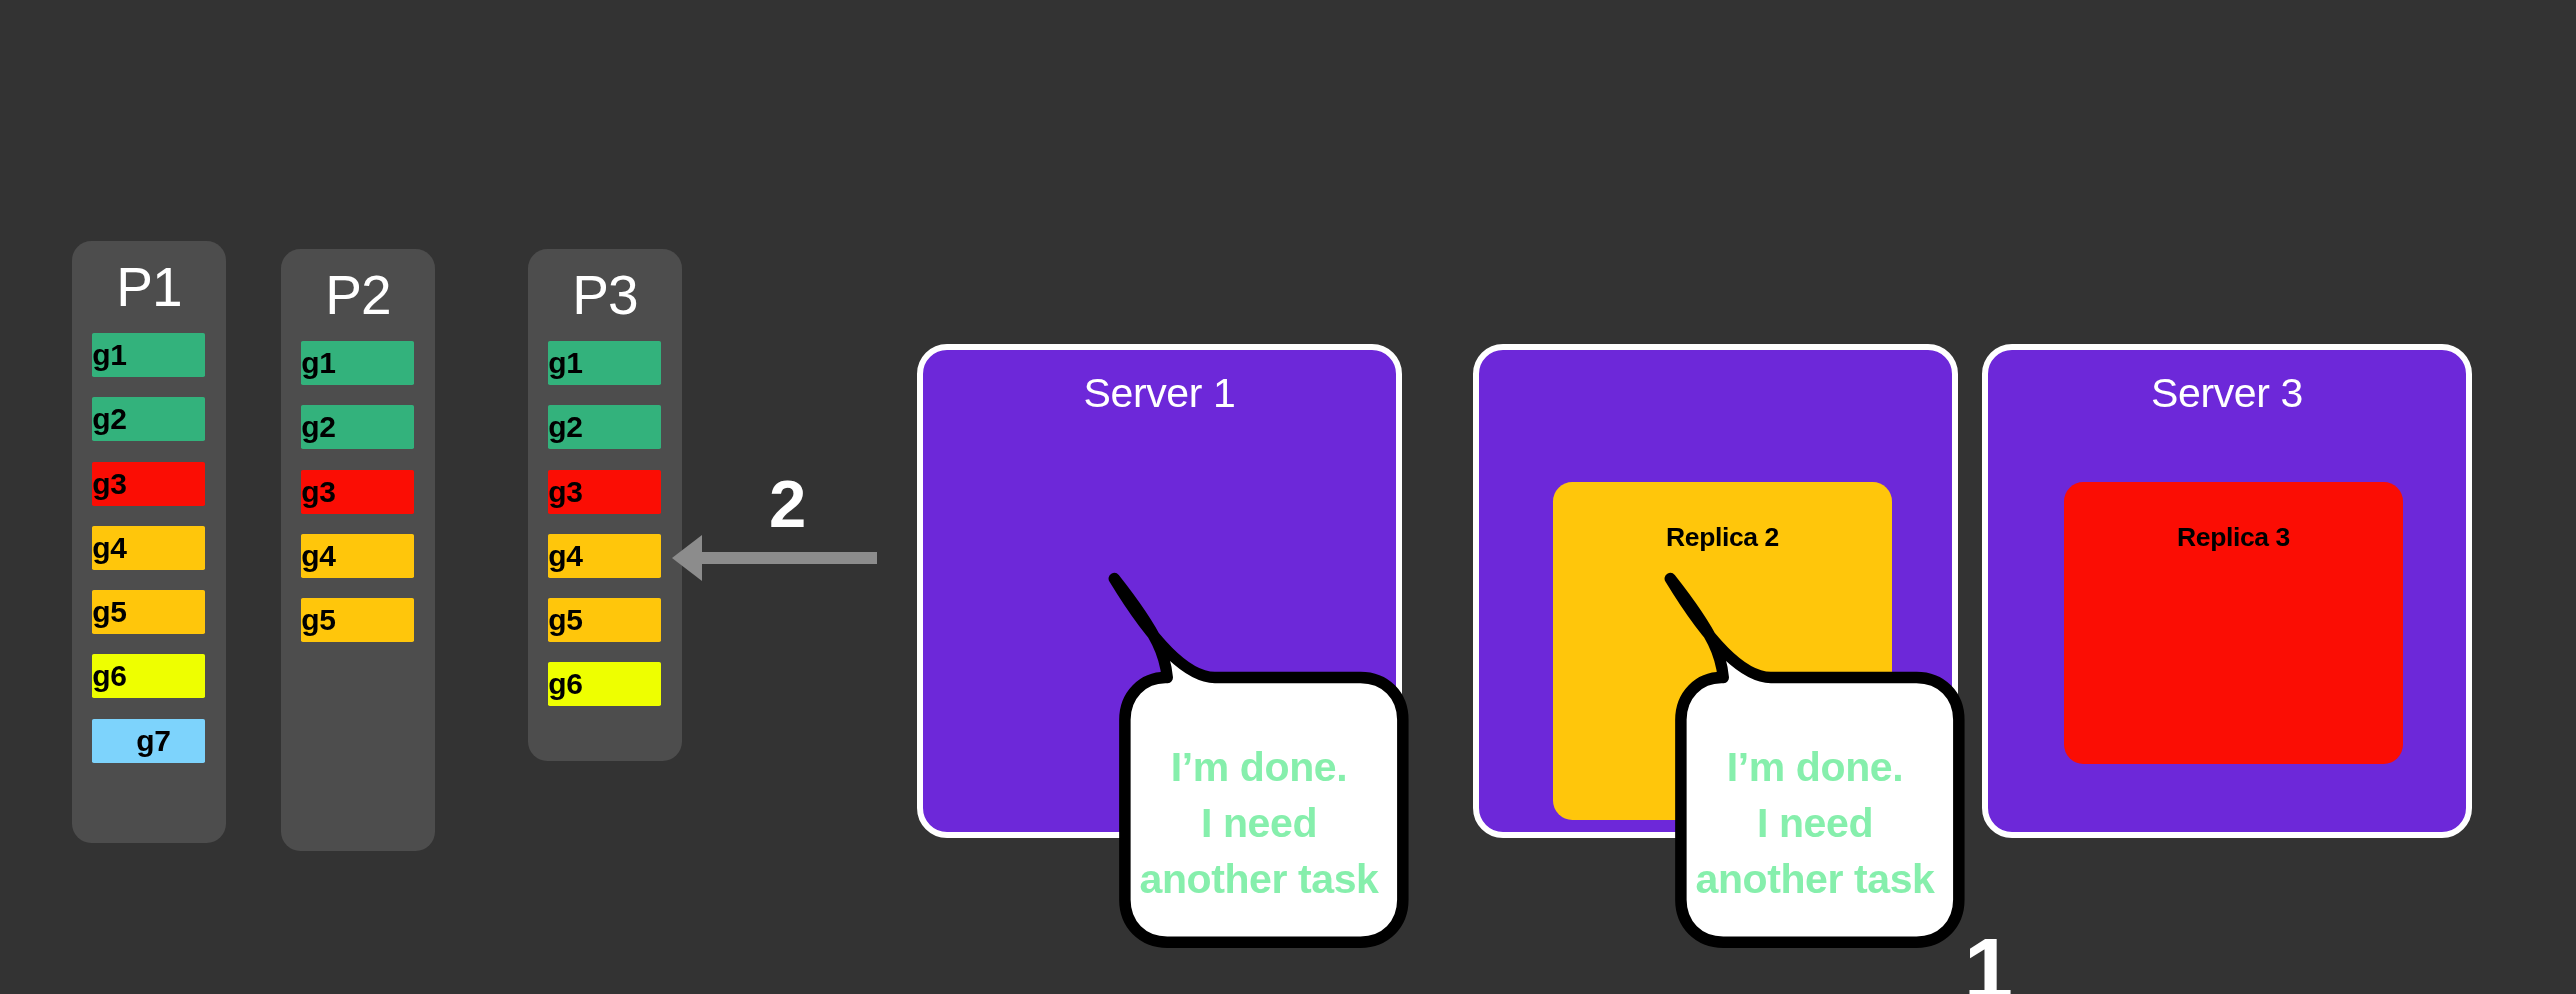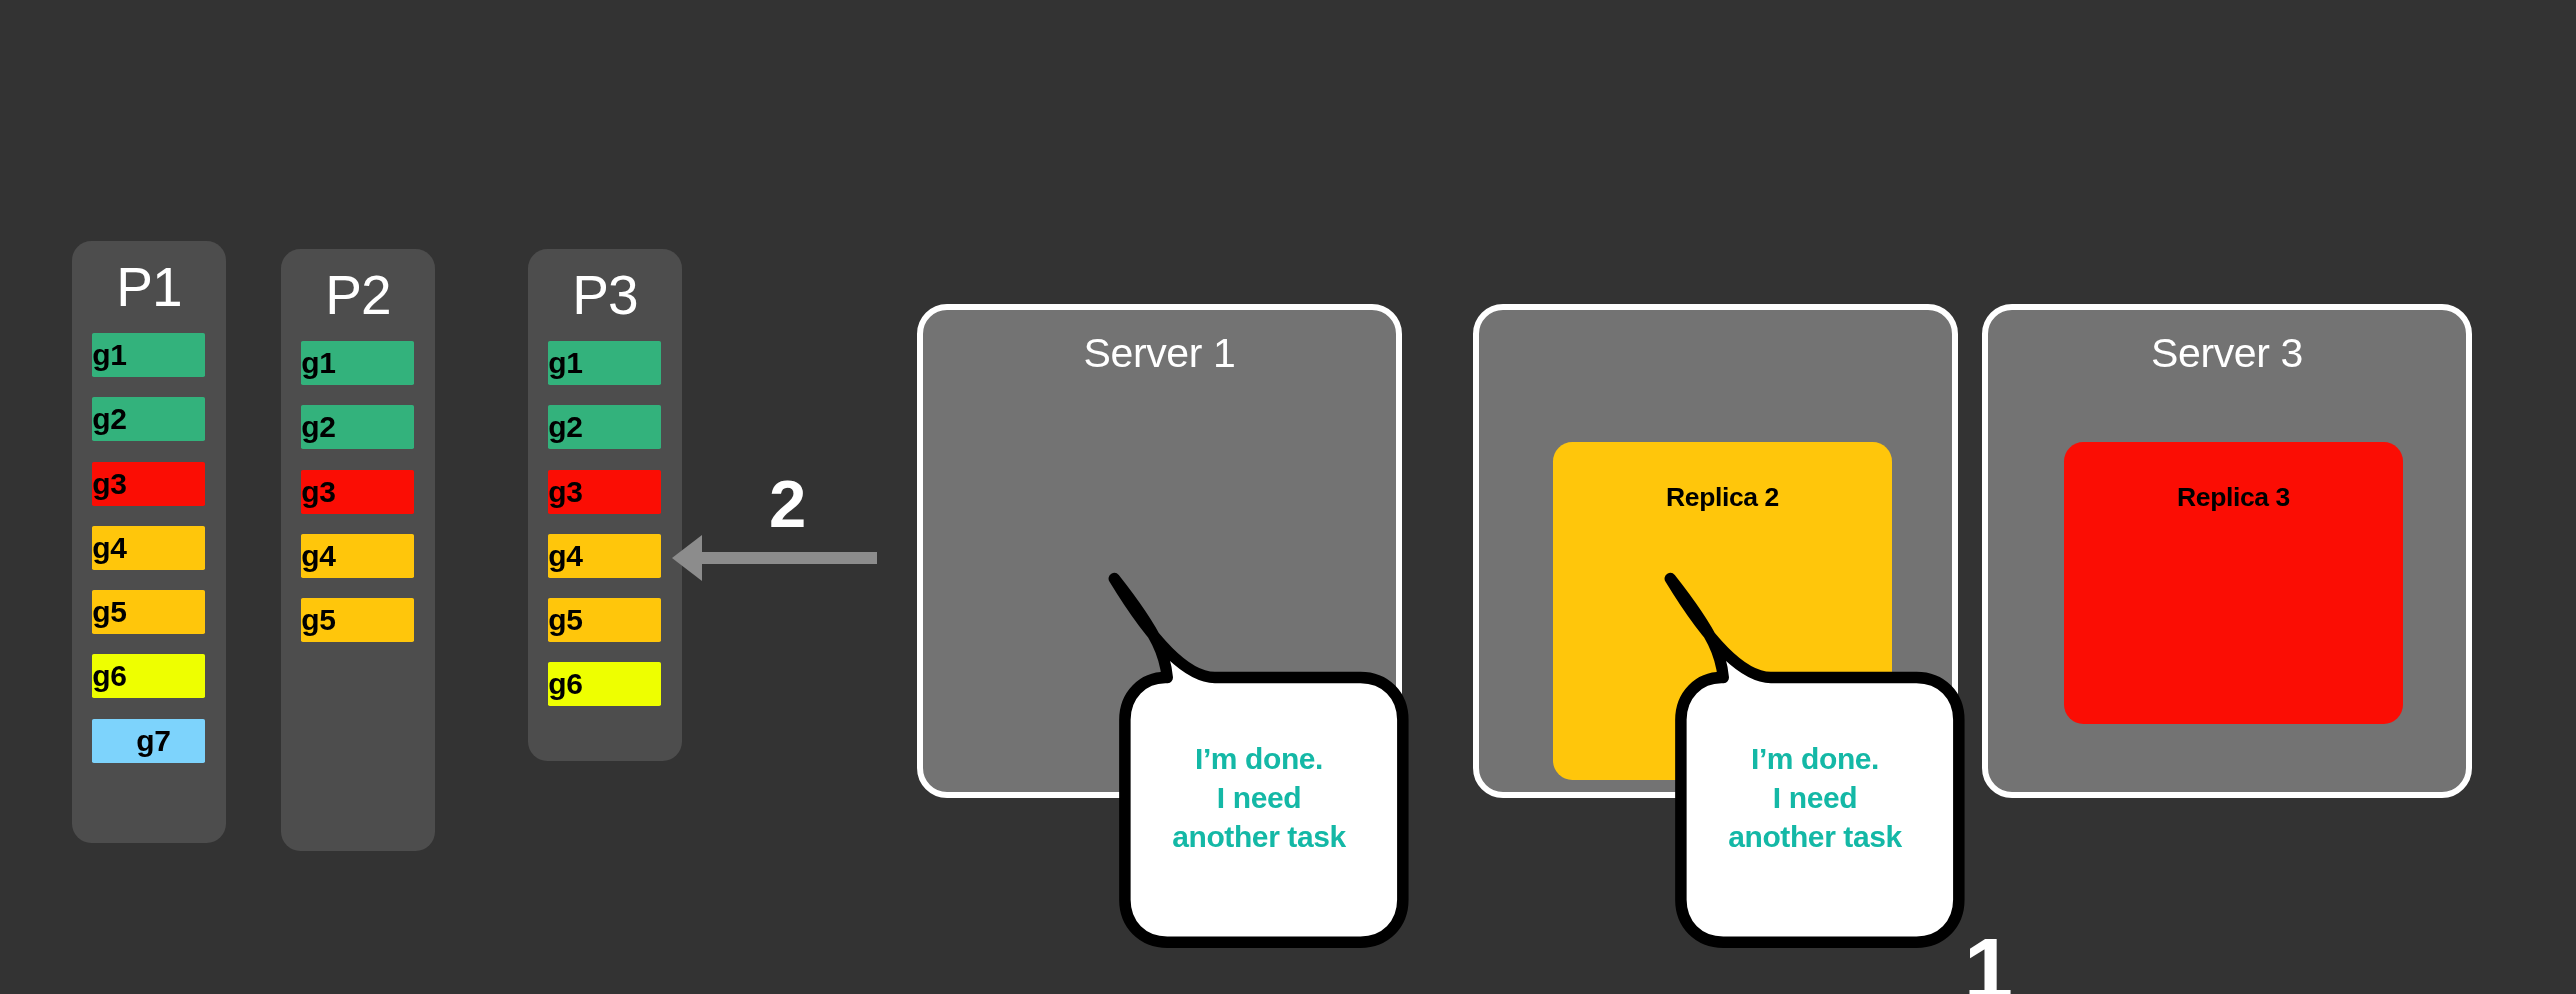--- a/index.html
+++ b/index.html
@@ -65,21 +65,22 @@
     color:#ffffff;
     font-weight:bold;
     line-height:1;
   }
 
   
   .server{
     position:absolute;
     border:6.2px solid #ffffff;
     border-radius:30px;
-    background:#737373;
+    background:#6d28d9;
+    margin-top:40px;
   }
   .server-title{
     position:absolute;
     top:23px; left:0; width:100%;
     text-align:center;
     color:#ffffff;
     font-size:41px;
     font-weight:400;
     letter-spacing:-0.4px;
     line-height:1;
@@ -99,24 +100,24 @@
     line-height:1;
   }
 
   
   .bubble-wrap{ position:absolute; }
   .bubble-svg{ position:absolute; top:0; left:0; overflow:visible; }
   .bubble-text{
     position:absolute;
     left:0; width:100%;
     text-align:center;
-    color:#14b8a6;
-    font-size:30px;
-    font-weight:bold;
-    line-height:39px;
+    color:#86efac;
+    font-size:41px;
+    font-weight:bold;
+    line-height:56px;
     letter-spacing:-0.4px;
     white-space:pre-line;
   }
 </style>
 </head>
 <body>
 
 <div id="stage" style="background: rgb(51, 51, 51);">
 
   <div class="partition" id="p1" style="left: 72px; top: 241px; height: 602px; background: rgb(77, 77, 77);">

